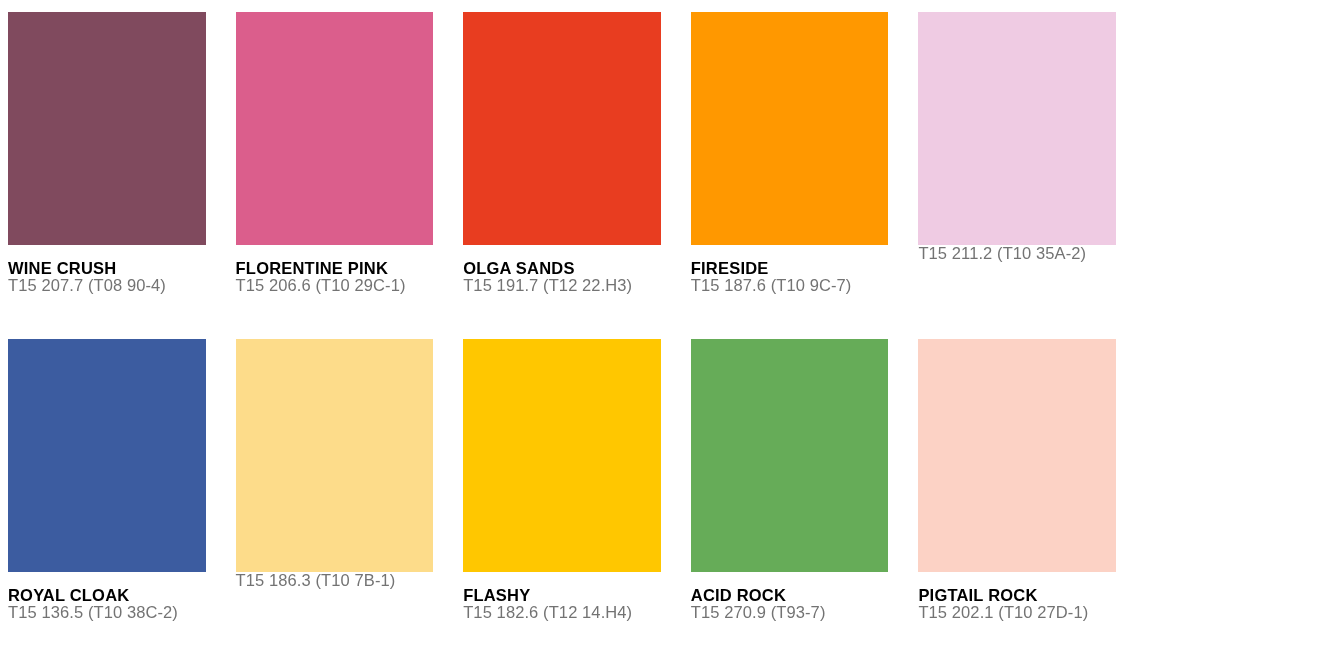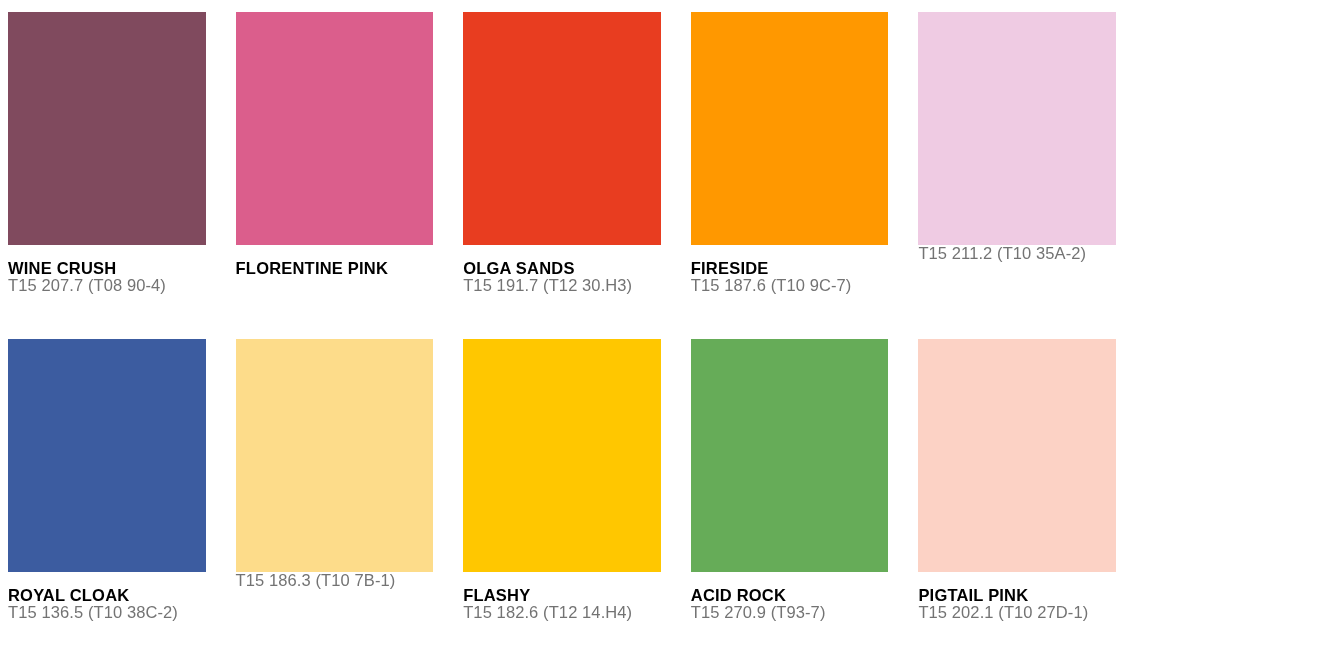--- a/index.html
+++ b/index.html
@@ -67,26 +67,27 @@
 
   <div class="swatch-card">
     <div class="swatch-chip" style="background-color: rgb(128, 74, 94);"></div>
     <div class="swatch-name">WINE CRUSH</div>
     <div class="swatch-code">T15 207.7 (T08 90-4)</div>
   </div>
 
   <div class="swatch-card">
     <div class="swatch-chip" style="background-color: rgb(219, 94, 140);"></div>
     <div class="swatch-name">FLORENTINE PINK</div>
+    <div class="swatch-code">T15 206.6 (T10 29C-1)</div>
   </div>
 
   <div class="swatch-card">
     <div class="swatch-chip" style="background-color: rgb(232, 61, 32);"></div>
     <div class="swatch-name">OLGA SANDS</div>
-    <div class="swatch-code">T15 191.7 (T12 30.H3)</div>
+    <div class="swatch-code">T15 191.7 (T12 22.H3)</div>
   </div>
 
   <div class="swatch-card">
     <div class="swatch-chip" style="background-color: rgb(255, 152, 0);"></div>
     <div class="swatch-name">FIRESIDE</div>
     <div class="swatch-code">T15 187.6 (T10 9C-7)</div>
   </div>
 
   <div class="swatch-card">
     <div class="swatch-chip" style="background-color: rgb(239, 203, 227);"></div>
@@ -111,17 +112,17 @@
   </div>
 
   <div class="swatch-card">
     <div class="swatch-chip" style="background-color: rgb(102, 172, 88);"></div>
     <div class="swatch-name">ACID ROCK</div>
     <div class="swatch-code">T15 270.9 (T93-7)</div>
   </div>
 
   <div class="swatch-card">
     <div class="swatch-chip" style="background-color: rgb(252, 210, 197);"></div>
-    <div class="swatch-name">PIGTAIL PINK</div>
+    <div class="swatch-name">PIGTAIL ROCK</div>
     <div class="swatch-code">T15 202.1 (T10 27D-1)</div>
   </div>
 
 </div>
 
 </body></html>

